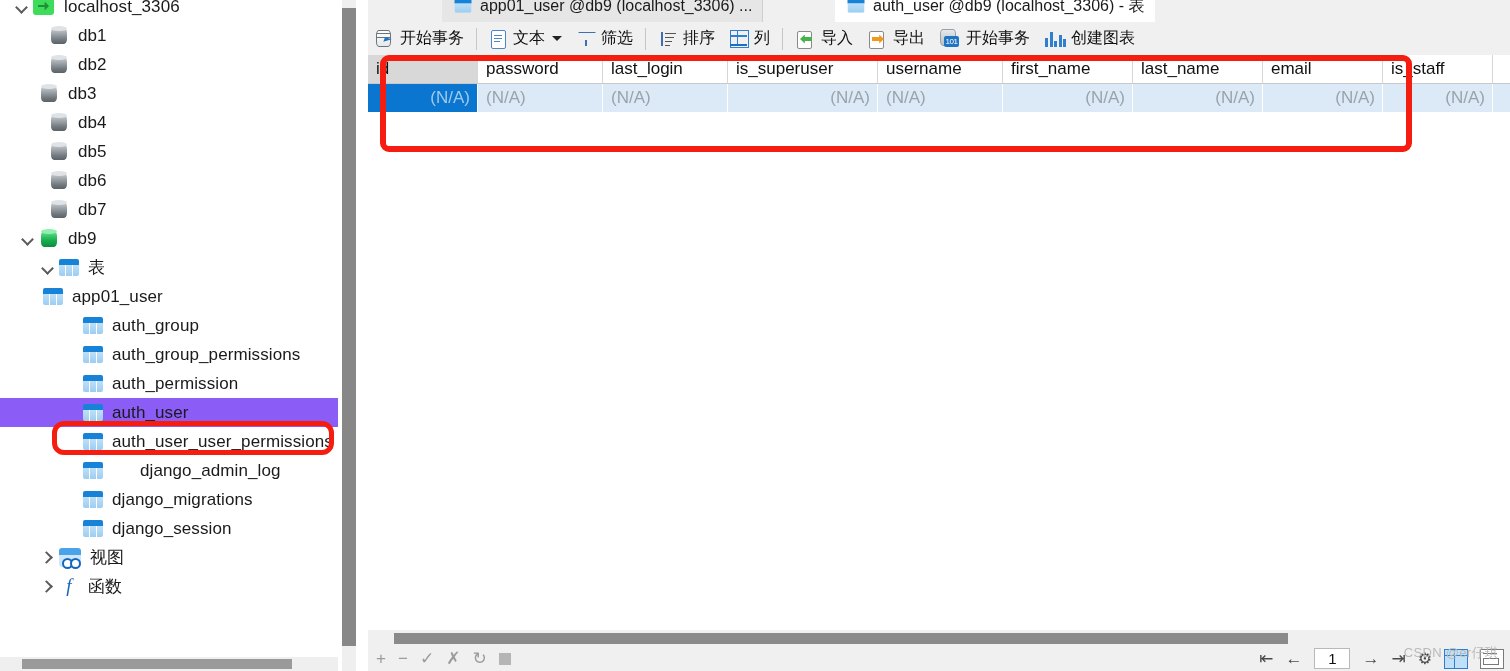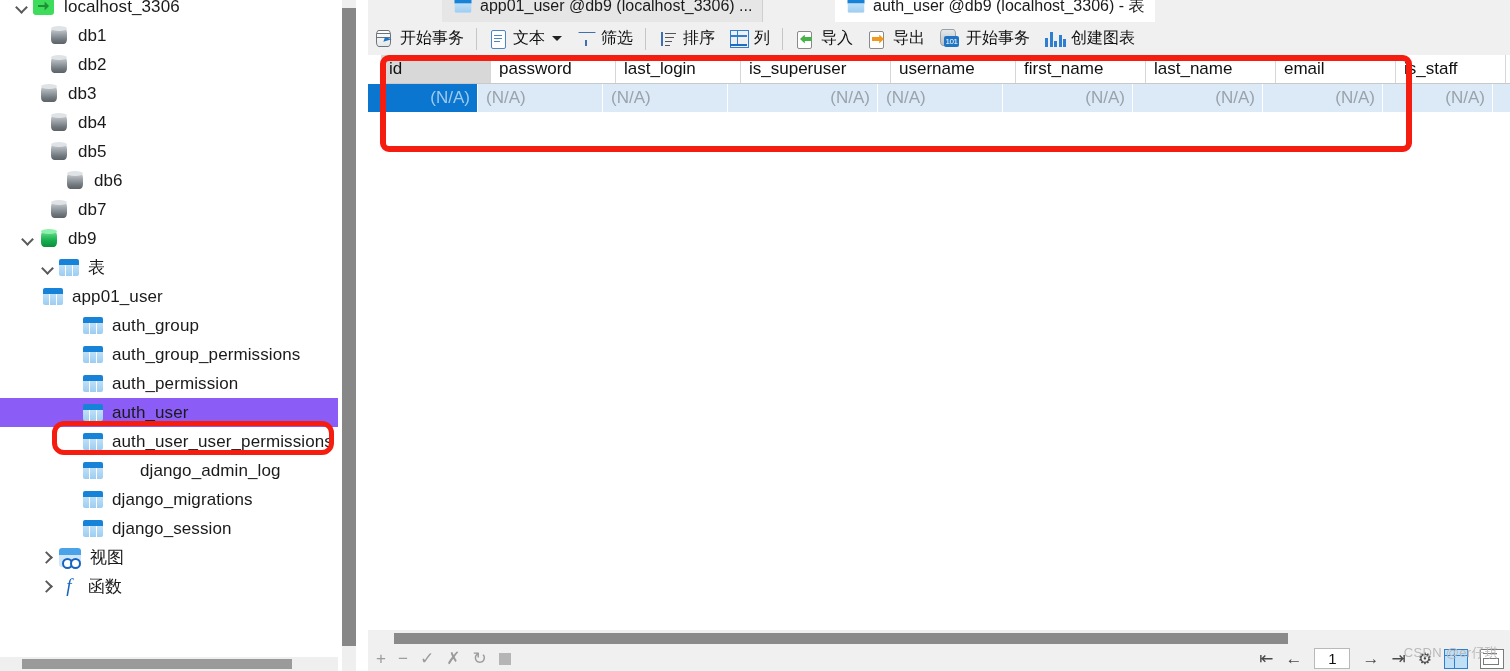--- a/index.html
+++ b/index.html
@@ -153,21 +153,21 @@
     color:#fff;font-size:8px;line-height:11px;text-align:center;letter-spacing:-.5px;font-family:"Liberation Sans",sans-serif;}
 
   .i-chart{width:22px;height:20px;position:relative;}
   .i-chart .bb{position:absolute;bottom:2px;width:3.4px;background:#2f7fd0;}
   .i-chart .b1{left:1px;height:9px;} .i-chart .b2{left:5.5px;height:15px;}
   .i-chart .b3{left:10px;height:6px;} .i-chart .b4{left:14.5px;height:12px;}
   .i-chart .b5{left:19px;height:8px;width:2.6px;}
 
   
   .gridwrap{position:absolute;left:0;top:55px;width:1142px;height:575px;background:#ffffff;overflow:hidden;}
-  .ghead{display:flex;height:28px;border-bottom:1px solid #c9c9c9;background:#ffffff;margin-left:13px;}
+  .ghead{display:flex;height:28px;border-bottom:1px solid #c9c9c9;background:#ffffff;}
   .gh{
     display:flex;align-items:center;padding-left:8px;font-size:17px;color:#111;
     border-right:1px solid #d6d6d6;box-sizing:border-box;white-space:nowrap;overflow:hidden;background:#ffffff;
   }
   .gh.selcol{background:#d8d8d8;}
   .grow{display:flex;height:28px;background:#dceaf7;border-bottom:1px solid #ffffff;}
   .gc{
     display:flex;align-items:center;justify-content:flex-end;padding-right:7px;
     font-size:17px;color:#9aa3ab;border-right:1px solid #ffffff;box-sizing:border-box;
     white-space:nowrap;overflow:hidden;
@@ -244,21 +244,21 @@
             <span class="body"></span>
           </span>
         <span class="label">db4</span>
       </div>
       <div class="node" style="padding-left:48px;">
         <span class="ico cyl">
             <span class="body"></span>
           </span>
         <span class="label">db5</span>
       </div>
-      <div class="node" style="padding-left:64px;">
+      <div class="node" style="padding-left:48px;">
         <span class="ico cyl">
             <span class="body"></span>
           </span>
         <span class="label">db6</span>
       </div>
       <div class="node" style="padding-left:48px;">
         <span class="ico cyl">
             <span class="body"></span>
           </span>
         <span class="label">db7</span>

